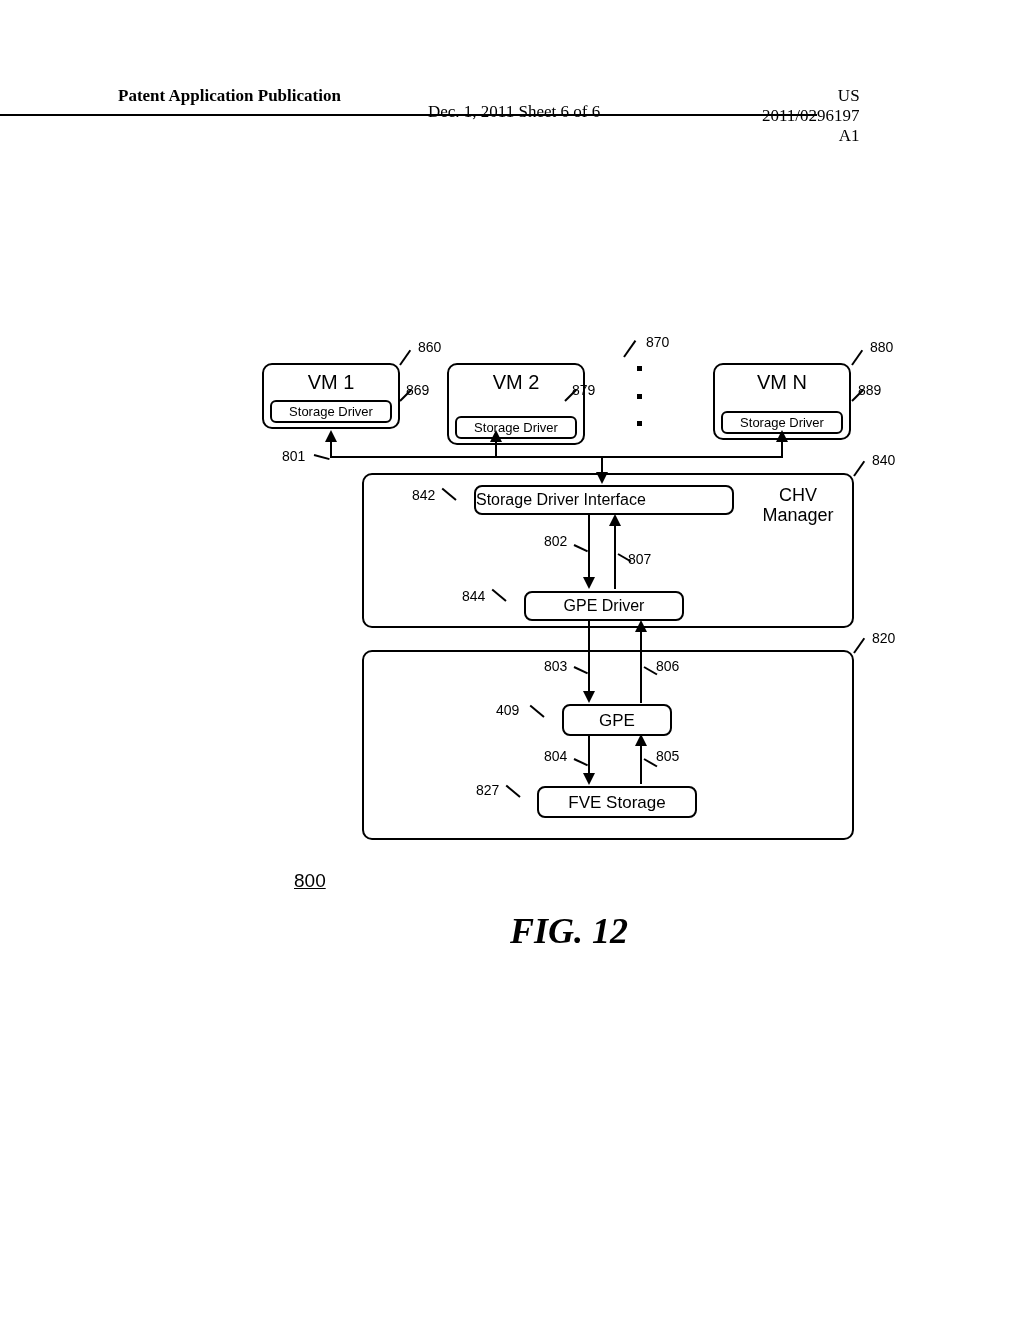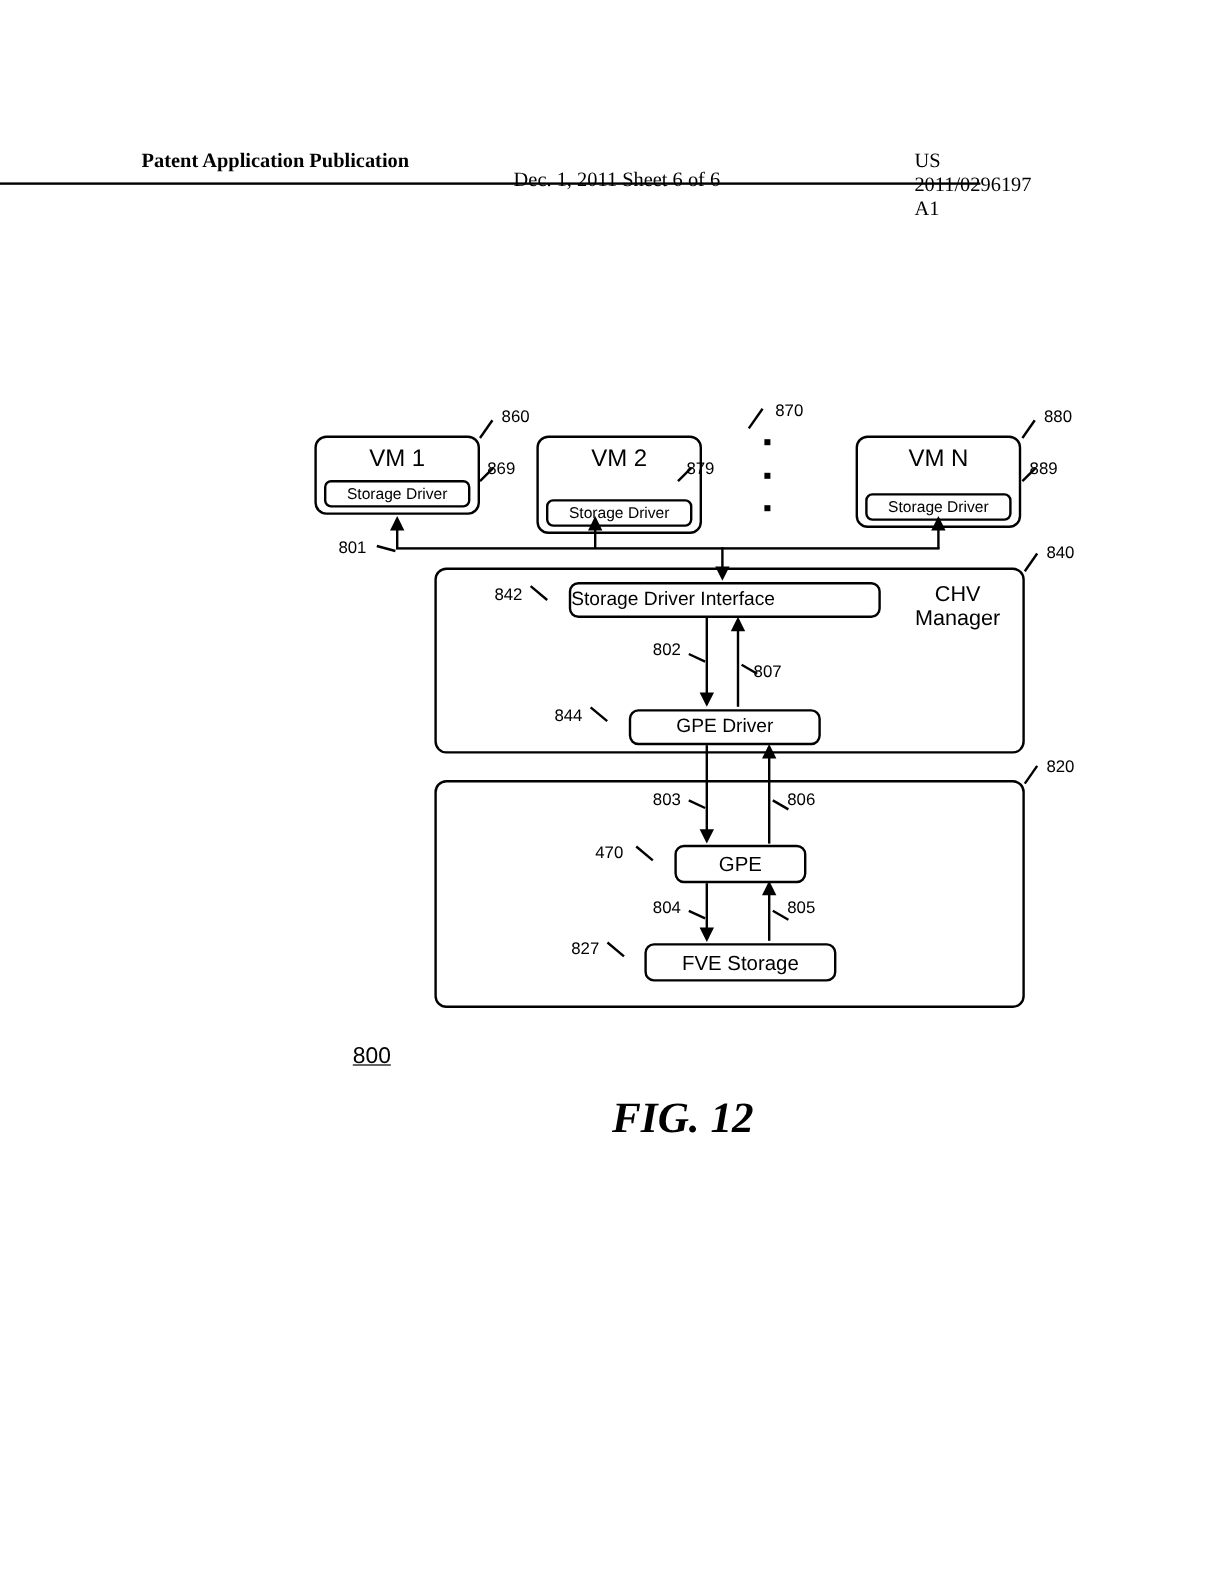--- a/index.html
+++ b/index.html
@@ -10,40 +10,40 @@
     height: 1320px;
     position: relative;
   }
   .header {
     position: absolute;
     top: 86px;
     left: 0;
     width: 817px;
     height: 30px;
     border-bottom: 2px solid #000;
-    margin-top: 38px;
   }
   .header-left {
     position: absolute;
     left: 118px;
     top: 0;
     font-weight: bold;
     font-size: 17px;
   }
   .header-mid {
     position: absolute;
     left: 428px;
     top: 16px;
     font-size: 17px;
   }
   .header-right {
     position: absolute;
     left: 762px;
     top: 0;
     font-size: 17px;
+    text-align: right;
   }
   .diagram {
     position: absolute;
     left: 0;
     top: 0;
     width: 1024px;
     height: 1320px;
     font-family: Arial, Helvetica, sans-serif;
   }
   .box {
@@ -209,21 +209,21 @@
   <div class="ref-num" style="left:418px; top:339px;">860</div>
   <div class="ref-num" style="left:406px; top:382px;">869</div>
   <div class="ref-num" style="left:646px; top:334px;">870</div>
   <div class="ref-num" style="left:572px; top:382px;">879</div>
   <div class="ref-num" style="left:870px; top:339px;text-align:right;">880</div>
   <div class="ref-num" style="left:858px; top:382px;">889</div>
   <div class="ref-num" style="left:872px; top:452px;">840</div>
   <div class="ref-num" style="left:412px; top:487px;">842</div>
   <div class="ref-num" style="left:462px; top:588px;">844</div>
   <div class="ref-num" style="left:872px; top:630px;">820</div>
-  <div class="ref-num" style="left:496px; top:702px;">470</div>
+  <div class="ref-num" style="left:496px; top:702px;">409</div>
   <div class="ref-num" style="left:476px; top:782px;">827</div>
   <div class="ref-num" style="left:282px; top:448px;">801</div>
   <div class="ref-num" style="left:544px; top:533px;">802</div>
   <div class="ref-num" style="left:628px; top:551px;">807</div>
   <div class="ref-num" style="left:544px; top:658px;">803</div>
   <div class="ref-num" style="left:656px; top:658px;">806</div>
   <div class="ref-num" style="left:544px; top:748px;">804</div>
   <div class="ref-num" style="left:656px; top:748px;">805</div>
 
   <div class="fig-num" style="left:294px; top:870px;">800</div>

